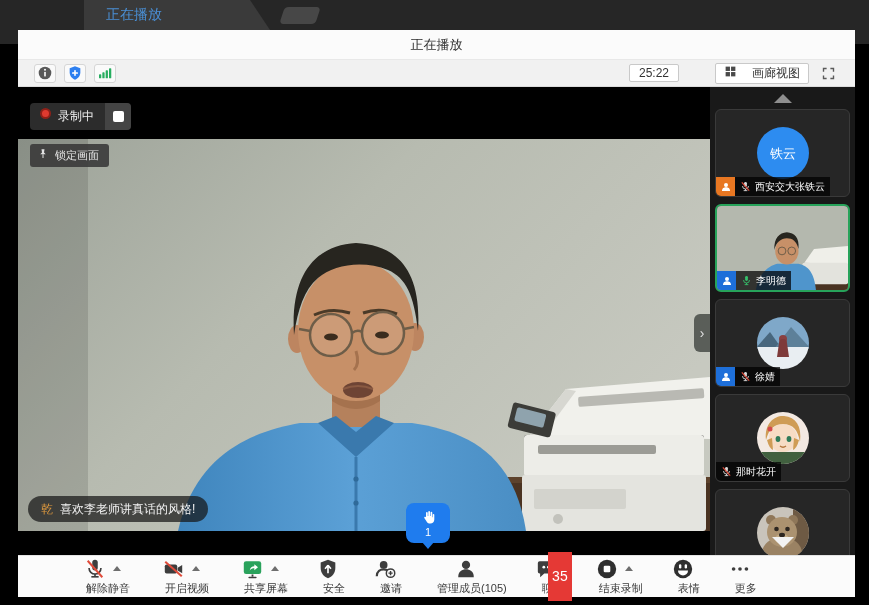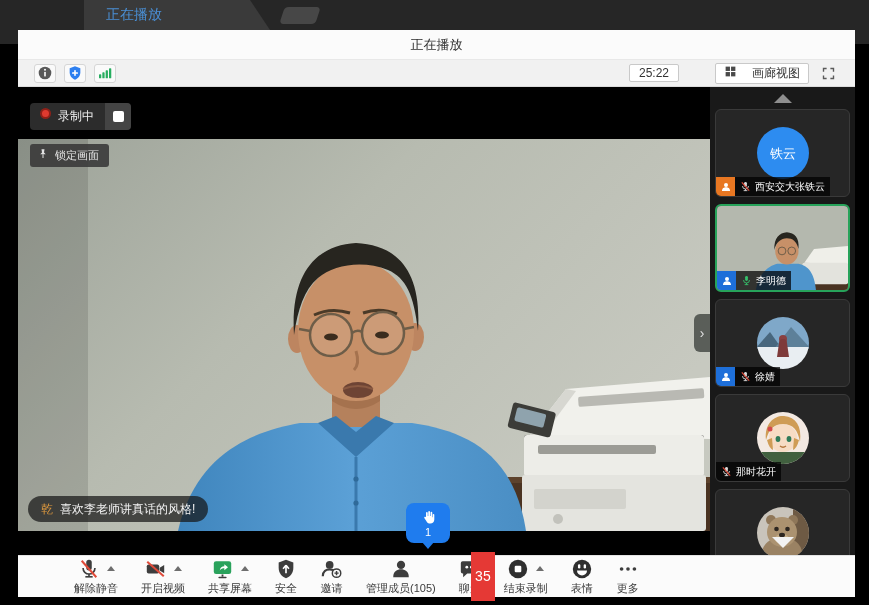--- a/index.html
+++ b/index.html
@@ -90,21 +90,21 @@
   .scroll-down { position:absolute; bottom:7px; left:50%; transform:translateX(-50%); cursor:pointer; }
   .tri-down { width:0; height:0; border-left:11px solid transparent; border-right:11px solid transparent;
               border-top:11px solid #f2f2f2; }
 
   
   .bottom-bar { height:42px; background:#fbfbfb; border-top:1px solid #e4e4e4; display:flex;
                 align-items:center; padding:0 14px 0 56px; flex:0 0 auto; }
   .tb-item { display:flex; flex-direction:column; align-items:center; justify-content:center;
              margin-right:23px; cursor:pointer; }
   .tb-icon-row { display:flex; align-items:center; gap:7px; height:23px; position:relative; }
-  .tb-label { font-size:11px; color:#3a3a3a; margin-top:1px; white-space:nowrap; }
+  .tb-label { font-size:11px; color:#3a3a3a; margin-top:1px; white-space:nowrap;margin-left:12px; }
   .arrow-up { width:0; height:0; border-left:4px solid transparent; border-right:4px solid transparent;
               border-bottom:5px solid #6e6e6e; cursor:pointer; }
   .chat-badge { position:absolute; top:-5px; right:-14px; background:#e53935; color:#fff; font-size:14px;
                 line-height:9px; padding:20px 4px; border-radius:0; }
   .end-btn { margin-left:auto; background:#fff; border:1px solid #e8604c; color:#e8604c; font-size:13px;
              border-radius:6px; padding:7px 21px; cursor:pointer;
              font-family:"Liberation Sans", sans-serif; }
 </style>
 </head>
 <body>

